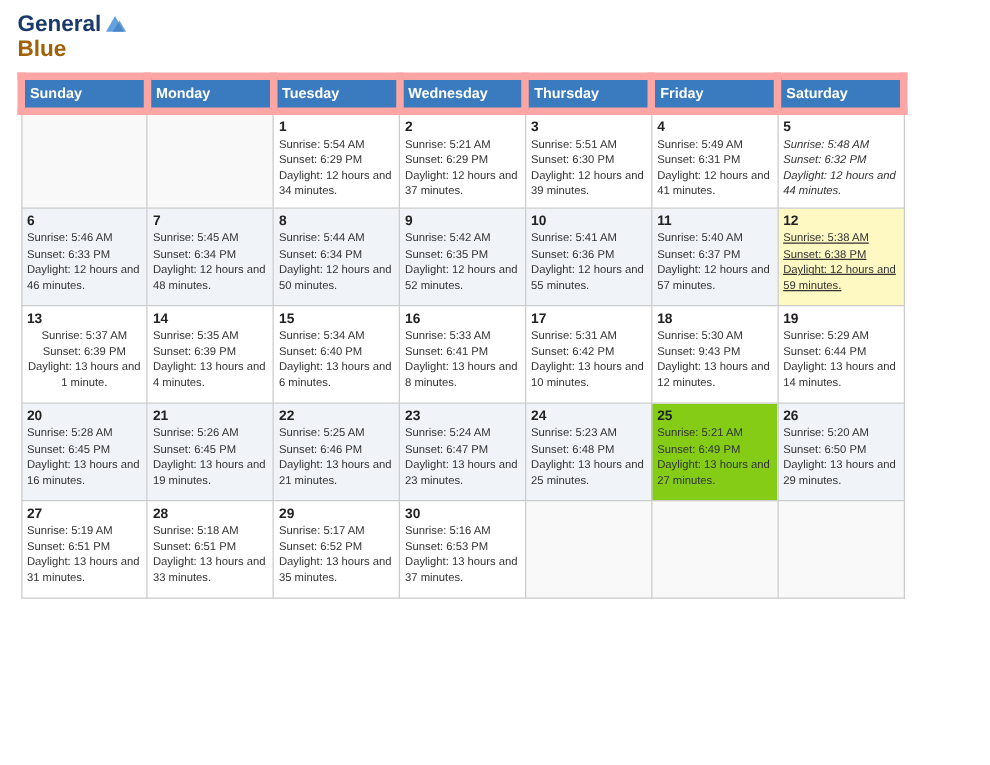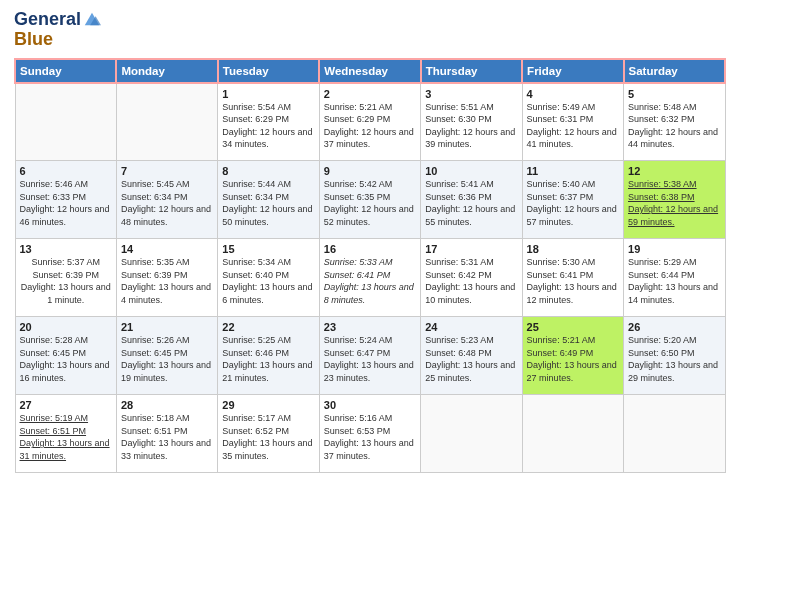--- a/index.html
+++ b/index.html
@@ -56,21 +56,21 @@
       border-collapse: collapse;
       table-layout: fixed;
     }
     .calendar th {
       background: #3a7abf;
       color: #fff;
       font-size: 11.5px;
       font-weight: bold;
       padding: 5px 4px;
       text-align: left;
-      border: 2px solid #fca5a5;
+      border: 6px solid #fca5a5;
     }
     .calendar td {
       border: 1px solid #ccc;
       vertical-align: top;
       padding: 4px 4px 3px 4px;
       font-size: 9px;
       color: #333;
       height: 78px;
       background: #fff;
     }
@@ -156,21 +156,21 @@
 Daylight: 12 hours and 39 minutes.</div>
           </td>
           <td style="background: rgb(255, 255, 255);">
             <span class="day-number">4</span>
             <div class="day-info" style="white-space: pre-line;">Sunrise: 5:49 AM
 Sunset: 6:31 PM
 Daylight: 12 hours and 41 minutes.</div>
           </td>
           <td style="background: rgb(255, 255, 255);">
             <span class="day-number">5</span>
-            <div class="day-info" style="white-space: pre-line;">Sunrise: 5:48 AM
+            <div class="day-info" style="white-space: pre-line; font-style: italic;">Sunrise: 5:48 AM
 Sunset: 6:32 PM
 Daylight: 12 hours and 44 minutes.</div>
           </td>
         </tr>
         <tr>
           <td style="background: rgb(240, 244, 249);">
             <span class="day-number">6</span>
             <div class="day-info" style="white-space: pre-line;">Sunrise: 5:46 AM
 Sunset: 6:33 PM
 Daylight: 12 hours and 46 minutes.</div>
@@ -198,21 +198,21 @@
             <div class="day-info" style="white-space: pre-line;">Sunrise: 5:41 AM
 Sunset: 6:36 PM
 Daylight: 12 hours and 55 minutes.</div>
           </td>
           <td style="background: rgb(240, 244, 249);">
             <span class="day-number">11</span>
             <div class="day-info" style="white-space: pre-line;">Sunrise: 5:40 AM
 Sunset: 6:37 PM
 Daylight: 12 hours and 57 minutes.</div>
           </td>
-          <td style="background: #bef264;">
+          <td style="background: #fef9c3;">
             <span class="day-number">12</span>
             <div class="day-info" style="white-space: pre-line; text-decoration: underline;">Sunrise: 5:38 AM
 Sunset: 6:38 PM
 Daylight: 12 hours and 59 minutes.</div>
           </td>
         </tr>
         <tr>
           <td style="background: rgb(255, 255, 255);">
             <span class="day-number">13</span>
             <div class="day-info" style="white-space: pre-line; text-align: center;">Sunrise: 5:37 AM
@@ -226,34 +226,34 @@
 Daylight: 13 hours and 4 minutes.</div>
           </td>
           <td style="background: rgb(255, 255, 255);">
             <span class="day-number">15</span>
             <div class="day-info" style="white-space: pre-line;">Sunrise: 5:34 AM
 Sunset: 6:40 PM
 Daylight: 13 hours and 6 minutes.</div>
           </td>
           <td style="background: rgb(255, 255, 255);">
             <span class="day-number">16</span>
-            <div class="day-info" style="white-space: pre-line; font-style: italic;">Sunrise: 5:33 AM
+            <div class="day-info" style="white-space: pre-line;">Sunrise: 5:33 AM
 Sunset: 6:41 PM
 Daylight: 13 hours and 8 minutes.</div>
           </td>
           <td style="background: rgb(255, 255, 255);">
             <span class="day-number">17</span>
             <div class="day-info" style="white-space: pre-line;">Sunrise: 5:31 AM
 Sunset: 6:42 PM
 Daylight: 13 hours and 10 minutes.</div>
           </td>
           <td style="background: rgb(255, 255, 255);">
             <span class="day-number">18</span>
             <div class="day-info" style="white-space: pre-line;">Sunrise: 5:30 AM
-Sunset: 6:41 PM
+Sunset: 9:43 PM
 Daylight: 13 hours and 12 minutes.</div>
           </td>
           <td style="background: rgb(255, 255, 255);">
             <span class="day-number">19</span>
             <div class="day-info" style="white-space: pre-line;">Sunrise: 5:29 AM
 Sunset: 6:44 PM
 Daylight: 13 hours and 14 minutes.</div>
           </td>
         </tr>
         <tr>
@@ -280,37 +280,37 @@
             <div class="day-info" style="white-space: pre-line;">Sunrise: 5:24 AM
 Sunset: 6:47 PM
 Daylight: 13 hours and 23 minutes.</div>
           </td>
           <td style="background: rgb(240, 244, 249);">
             <span class="day-number">24</span>
             <div class="day-info" style="white-space: pre-line;">Sunrise: 5:23 AM
 Sunset: 6:48 PM
 Daylight: 13 hours and 25 minutes.</div>
           </td>
-          <td style="background: #bef264;">
+          <td style="background: #84cc16;">
             <span class="day-number">25</span>
             <div class="day-info" style="white-space: pre-line;">Sunrise: 5:21 AM
 Sunset: 6:49 PM
 Daylight: 13 hours and 27 minutes.</div>
           </td>
           <td style="background: rgb(240, 244, 249);">
             <span class="day-number">26</span>
             <div class="day-info" style="white-space: pre-line;">Sunrise: 5:20 AM
 Sunset: 6:50 PM
 Daylight: 13 hours and 29 minutes.</div>
           </td>
         </tr>
         <tr>
           <td style="background: rgb(255, 255, 255);">
             <span class="day-number">27</span>
-            <div class="day-info" style="white-space: pre-line; text-decoration: underline;">Sunrise: 5:19 AM
+            <div class="day-info" style="white-space: pre-line;">Sunrise: 5:19 AM
 Sunset: 6:51 PM
 Daylight: 13 hours and 31 minutes.</div>
           </td>
           <td style="background: rgb(255, 255, 255);">
             <span class="day-number">28</span>
             <div class="day-info" style="white-space: pre-line;">Sunrise: 5:18 AM
 Sunset: 6:51 PM
 Daylight: 13 hours and 33 minutes.</div>
           </td>
           <td style="background: rgb(255, 255, 255); margin-left: 18px;">

